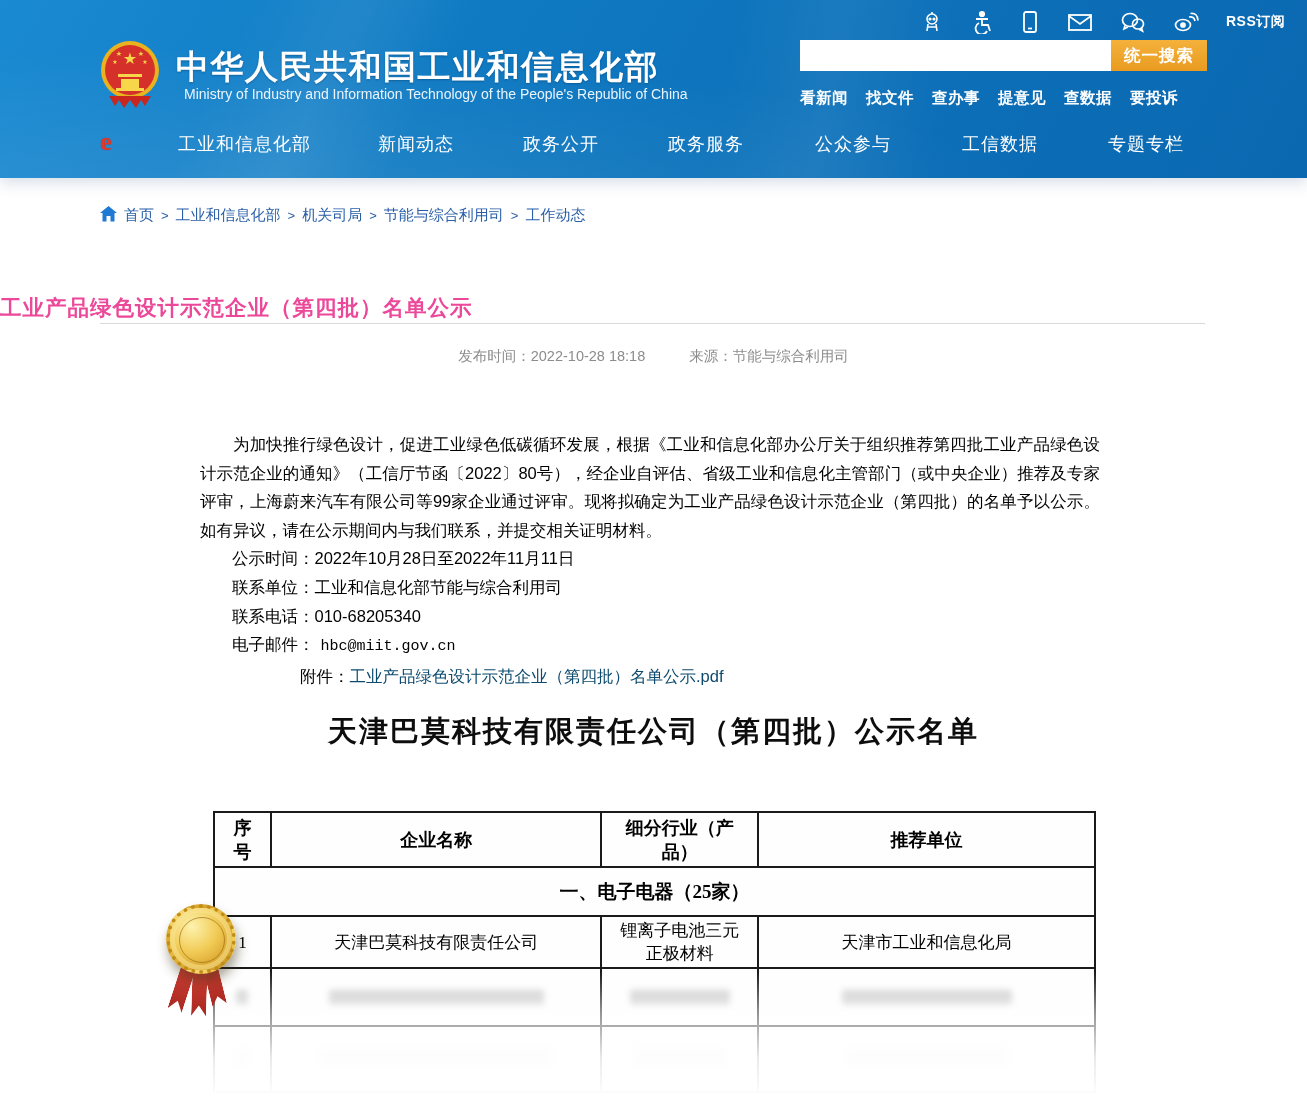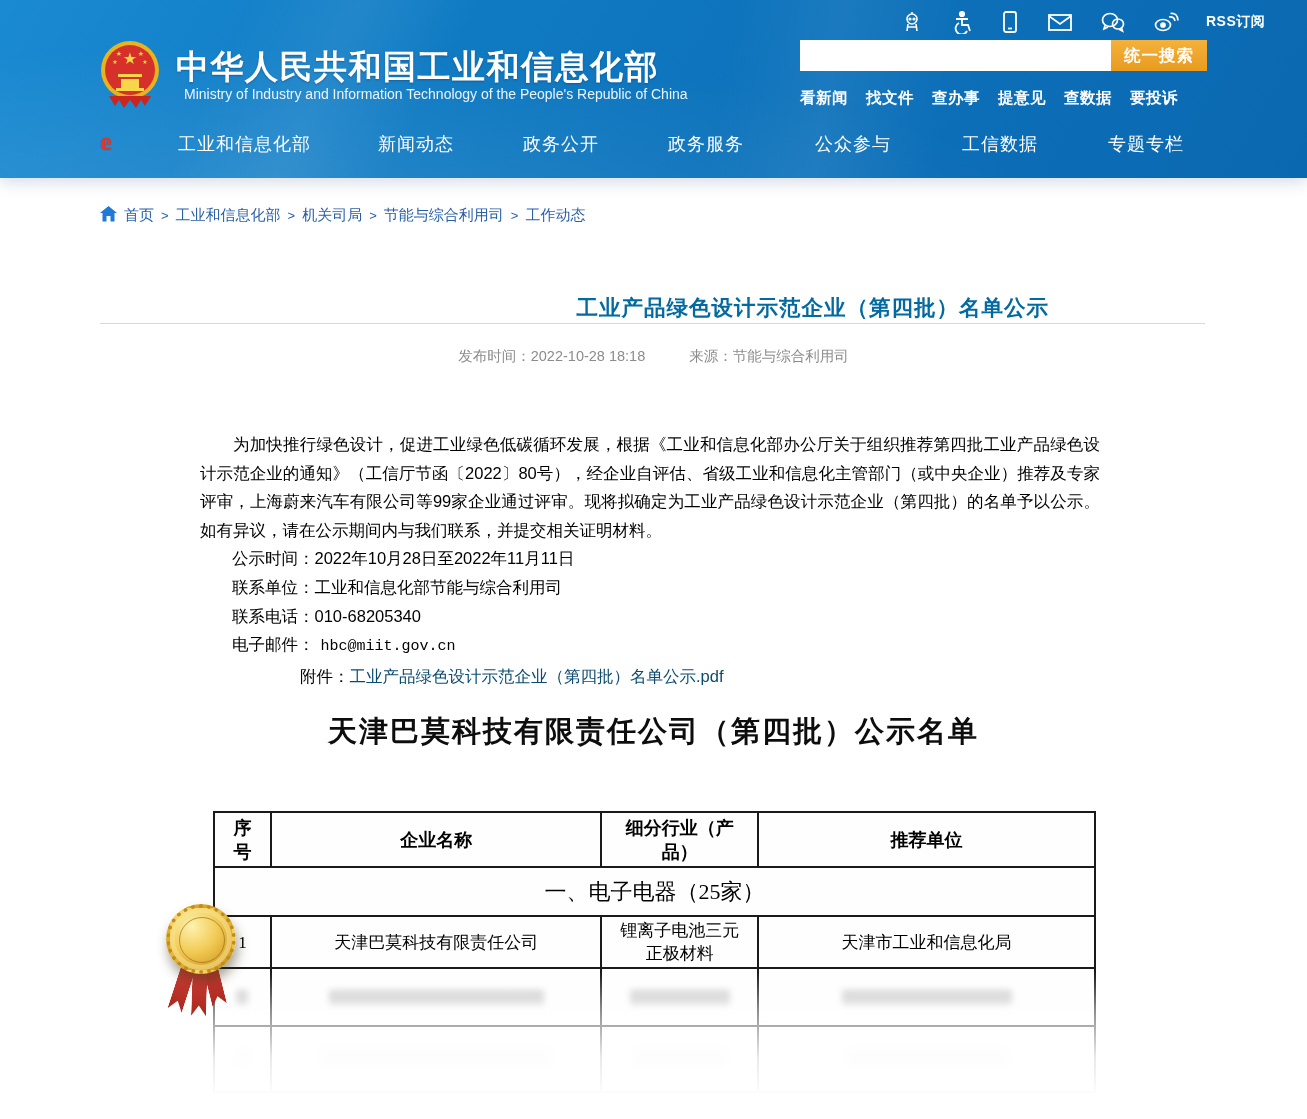--- a/index.html
+++ b/index.html
@@ -15,21 +15,21 @@
     box-shadow:0 5px 14px rgba(40,80,120,.18);
   }
   .site-header::before{
     content:"";position:absolute;inset:0;
     background:
       linear-gradient(115deg,transparent 18%,rgba(255,255,255,.07) 26%,transparent 34%),
       linear-gradient(100deg,transparent 55%,rgba(255,255,255,.06) 63%,transparent 72%),
       radial-gradient(ellipse at 15% 120%,rgba(255,255,255,.10),transparent 55%);
     pointer-events:none;
   }
-  .topbar{position:absolute;top:10px;left:900px;display:flex;align-items:center;gap:27px;z-index:3;}
+  .topbar{position:absolute;top:10px;left:920px;display:flex;align-items:center;gap:27px;z-index:3;}
   .topbar svg{display:block;}
   .rss-label{color:#fff;font-size:14px;font-weight:bold;letter-spacing:.5px;}
   
   .emblem{position:absolute;left:99px;top:36px;z-index:3;}
   .site-title{position:absolute;left:176px;top:45px;color:#fff;font-size:33px;font-weight:bold;
     letter-spacing:1.5px;z-index:3;text-shadow:0 1px 2px rgba(0,40,80,.35);white-space:nowrap;}
   .site-subtitle{position:absolute;left:184px;top:86px;color:#eaf4fc;font-size:14px;z-index:3;white-space:nowrap;}
   
   .search-box{position:absolute;left:800px;top:40px;z-index:3;display:flex;}
   .search-input{width:295px;height:31px;border:none;outline:none;background:#fff;padding:0 8px;font-size:15px;}
@@ -42,22 +42,22 @@
     color:#e2382a;font-size:26px;font-weight:bold;font-family:"Liberation Serif",serif;
     text-shadow:0 0 1px #b52015;line-height:26px;}
   .main-nav a{position:absolute;top:132px;z-index:3;color:#fff;font-size:18px;letter-spacing:1px;
     text-decoration:none;font-weight:500;white-space:nowrap;}
   
   .breadcrumb{position:absolute;left:100px;top:206px;display:flex;align-items:center;gap:7px;
     font-size:15px;color:#2a5fa8;}
   .breadcrumb a{color:#2a5fa8;text-decoration:none;}
   .crumb-sep{color:#2a5fa8;font-size:13px;}
   
-  .article-title{position:absolute;left:0;top:279px;width:1049px;text-align:right;
-    font-size:21.5px;font-weight:bold;color:#0369a1;letter-spacing:1px;}
+  .article-title{position:absolute;left:0;top:279px;width:1049px;text-align:left;
+    font-size:21.5px;font-weight:bold;color:#ec4899;letter-spacing:1px;}
   .title-divider{position:absolute;left:100px;top:323px;width:1105px;border-top:1px solid #d9d9d9;}
   .article-meta{position:absolute;left:0;top:347px;width:1307px;text-align:center;
     font-size:14.5px;color:#8c8c8c;}
   .article-meta span{margin:0 20px;}
   .article-body{position:absolute;left:200px;top:430px;width:900px;font-size:16.5px;
     line-height:28.6px;color:#000;}
   .article-body p{margin:0;text-indent:2em;text-align:justify;}
   .info-line{margin-left:32px;}
   .email-value{font-family:"Liberation Mono",monospace;font-size:15px;margin-left:6px;}
   .attachment-line{margin-left:100px;}
@@ -65,21 +65,21 @@
   
   .doc-title{position:absolute;left:0;top:712px;width:1307px;text-align:center;
     font-family:"Liberation Serif",serif;font-size:29px;font-weight:bold;color:#0d0d0d;letter-spacing:2px;}
   .doc-table{position:absolute;left:213px;top:811px;width:883px;border-collapse:collapse;z-index:10;
     font-family:"Liberation Serif",serif;color:#000;}
   .doc-table td,.doc-table th{border:2px solid #1a1a1a;text-align:center;vertical-align:middle;
     padding:2px 15px;background:#fefefe;}
   .doc-table th{font-size:18px;font-weight:bold;}
   .row-head{height:55px;}
   .row-section{height:49px;}
-  .row-section td{font-size:22px;font-weight:normal;margin-top:16px;}
+  .row-section td{font-size:19px;font-weight:bold;margin-top:16px;}
   .row-data{height:51px;}
   .row-data td{font-size:17px;line-height:23px;}
   .row-ghost1{height:58px;}
   .row-ghost2{height:66px;}
   .ghost-bar{height:15px;background:#bdbdbd;border-radius:2px;margin:0 auto;filter:blur(3px);opacity:.75;}
   .row-ghost2 .ghost-bar{opacity:.35;filter:blur(5px);}
   
   .medal{position:absolute;left:160px;top:896px;width:86px;height:132px;z-index:30;}
   .medal-circle{position:absolute;left:6px;top:8px;width:62px;height:62px;border-radius:50%;
     background:radial-gradient(circle at 36% 30%,#fdf2ae,#f2cc58 42%,#daa62f 72%,#b9881c);

